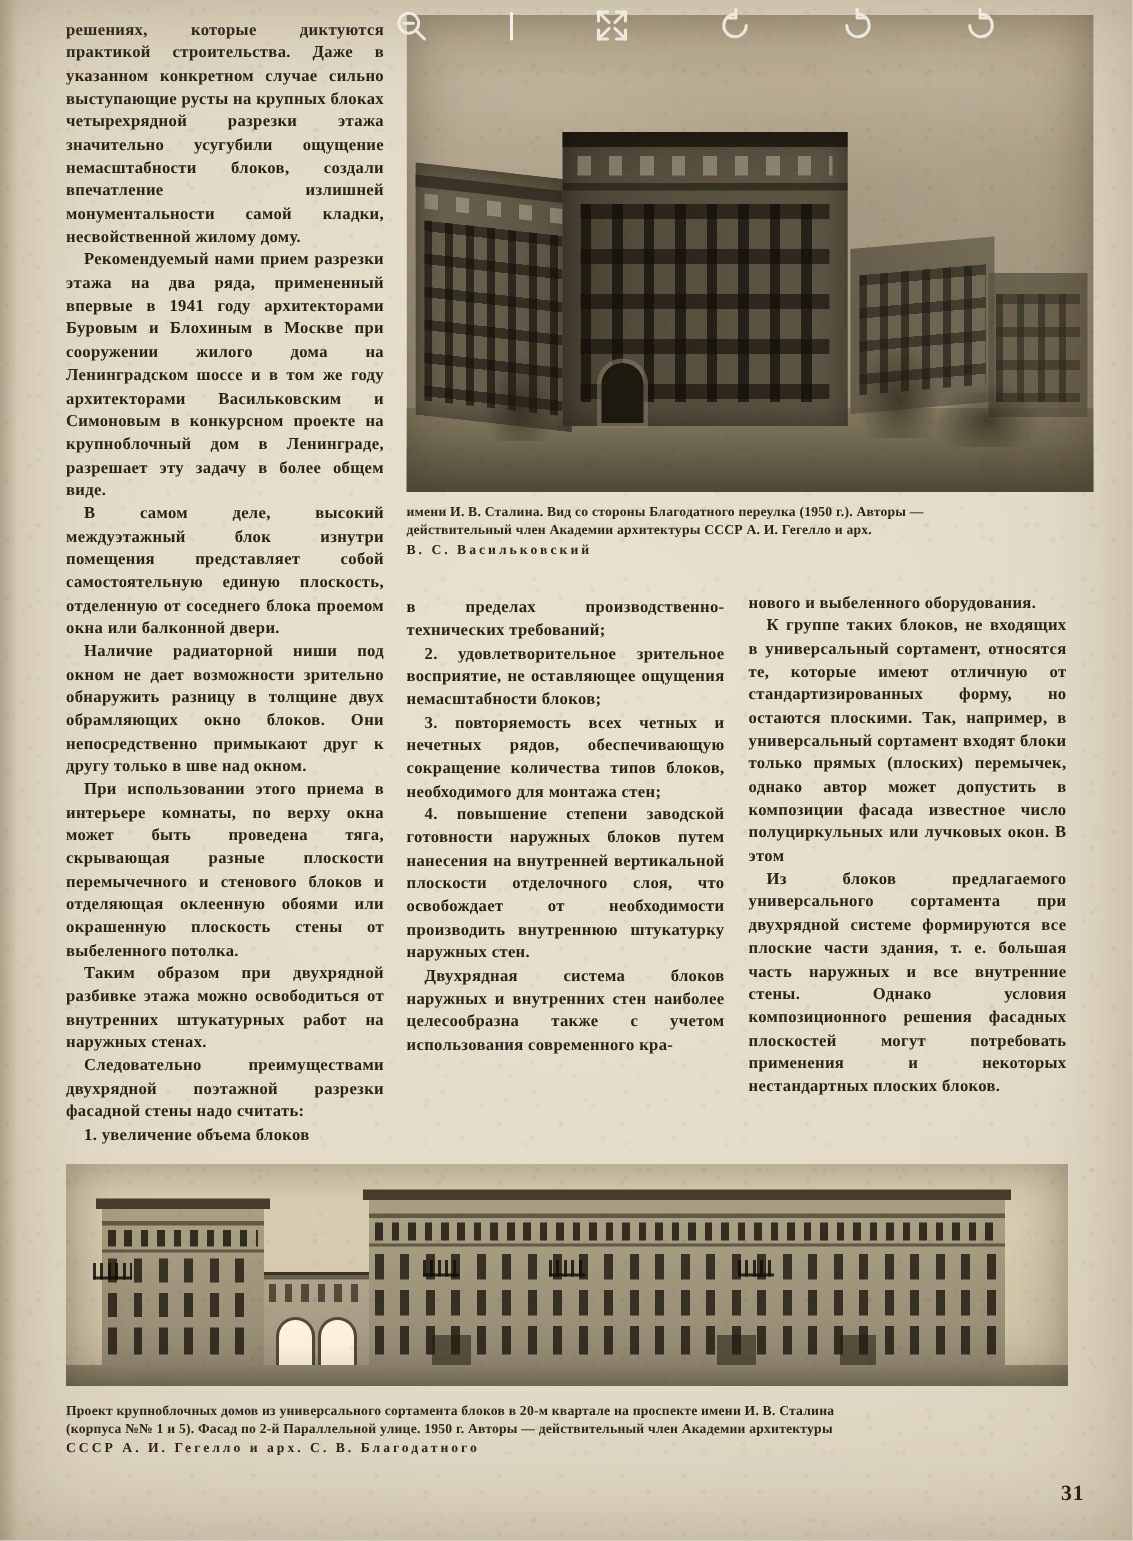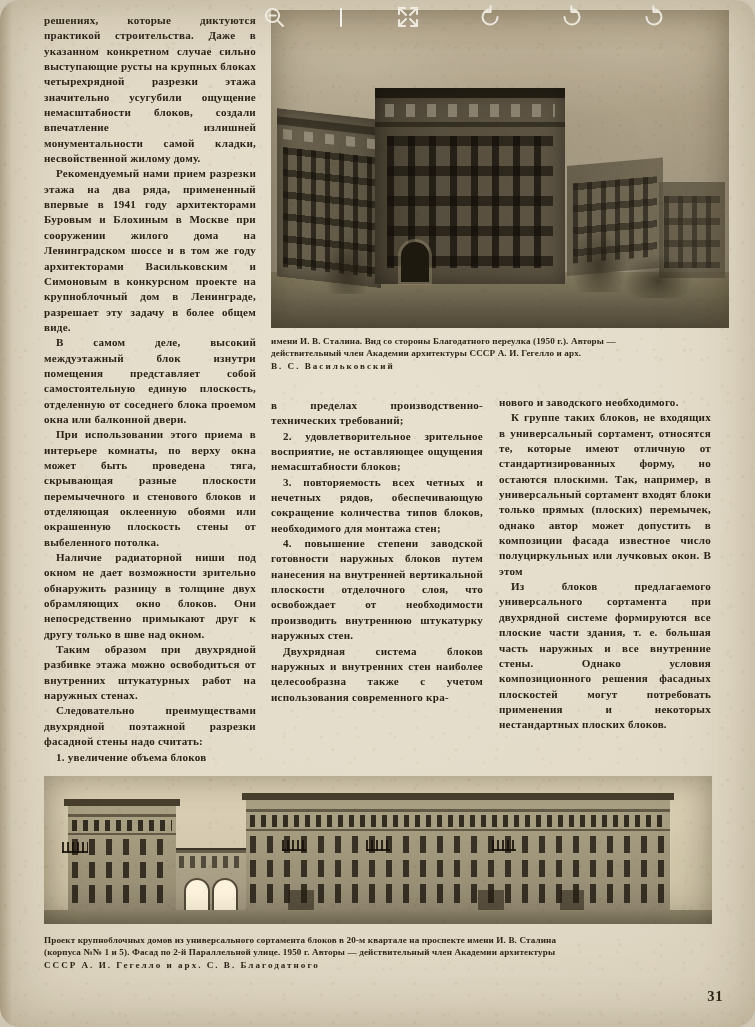--- a/index.html
+++ b/index.html
@@ -13,21 +13,20 @@
   }
 
   
   .page {
     position: relative;
     width: 755px;
     height: 1027px;
     background:
       radial-gradient(ellipse 120% 90% at 50% 45%, #e8e1d0 0%, #e3dbc8 45%, #d9d0bb 78%, #cdc3ac 100%);
     overflow: hidden;
-    border-radius: 20px;
   }
   
   .grain {
     position: absolute; inset: 0;
     pointer-events: none;
     opacity: .55;
     background-image:
       radial-gradient(circle at 12% 22%, rgba(150,130,95,.17) 0 1px, transparent 2px),
       radial-gradient(circle at 37% 61%, rgba(150,130,95,.13) 0 1px, transparent 2px),
       radial-gradient(circle at 68% 14%, rgba(150,130,95,.14) 0 1px, transparent 2px),
@@ -317,43 +316,43 @@
     <div class="tree" style="left:52px;  bottom:34px; width:48px; height:58px;"></div>
     <div class="tree" style="left:352px; bottom:30px; width:70px; height:44px;"></div>
 
     <div class="vignette-photo"></div>
   </div>
 
   <div class="col" id="col-left-top">
     <p class="noind">решениях, которые диктуются практикой строительства. Даже в указанном конкретном случае сильно выступающие русты на крупных блоках четырехрядной разрезки этажа значительно усугубили ощущение немасштабности блоков, создали впечатление излишней монументальности самой кладки, несвойственной жилому дому.</p>
     <p>Рекомендуемый нами прием разрезки этажа на два ряда, примененный впервые в 1941 году архитекторами Буровым и Блохиным в Москве при сооружении жилого дома на Ленинградском шоссе и в том же году архитекторами Васильковским и Симоновым в конкурсном проекте на крупноблочный дом в Ленинграде, разрешает эту задачу в более общем виде.</p>
     <p>В самом деле, высокий междуэтажный блок изнутри помещения представляет собой самостоятельную единую плоскость, отделенную от соседнего блока проемом окна или балконной двери.</p>
+    <p>Наличие радиаторной ниши под окном не дает возможности зрительно обнаружить разницу в толщине двух обрамляющих окно блоков. Они непосредственно примыкают друг к другу только в шве над окном.</p>
     <p>При использовании этого приема в интерьере комнаты, по верху окна может быть проведена тяга, скрывающая разные плоскости перемычечного и стенового блоков и отделяющая оклеенную обоями или окрашенную плоскость стены от выбеленного потолка.</p>
-    <p>Наличие радиаторной ниши под окном не дает возможности зрительно обнаружить разницу в толщине двух обрамляющих окно блоков. Они непосредственно примыкают друг к другу только в шве над окном.</p>
     <p>Таким образом при двухрядной разбивке этажа можно освободиться от внутренних штукатурных работ на наружных стенах.</p>
     <p>Следовательно преимуществами двухрядной поэтажной разрезки фасадной стены надо считать:</p>
     <p>1. увеличение объема блоков</p>
   </div>
 
   <div class="caption" id="cap-photo">
     <div>имени И. В. Сталина. Вид со стороны Благодатного переулка (1950 г.). Авторы —</div>
     <div>действительный член Академии архитектуры СССР А. И. Гегелло и арх.</div>
     <div class="sp">В. С. Васильковский</div>
   </div>
 
   <div class="col" id="col-mid">
     <p class="noind">в пределах производственно-технических требований;</p>
     <p>2. удовлетворительное зрительное восприятие, не оставляющее ощущения немасштабности блоков;</p>
     <p>3. повторяемость всех четных и нечетных рядов, обеспечивающую сокращение количества типов блоков, необходимого для монтажа стен;</p>
     <p>4. повышение степени заводской готовности наружных блоков путем нанесения на внутренней вертикальной плоскости отделочного слоя, что освобождает от необходимости производить внутреннюю штукатурку наружных стен.</p>
     <p>Двухрядная система блоков наружных и внутренних стен наиболее целесообразна также с учетом использования современного кра-</p>
   </div>
 
   <div class="col" id="col-right">
-    <p class="noind">нового и заводского необходимого.</p>
+    <p class="noind">нового и выбеленного оборудования.</p>
     <p>К группе таких блоков, не входящих в универсальный сортамент, относятся те, которые имеют отличную от стандартизированных форму, но остаются плоскими. Так, например, в универсальный сортамент входят блоки только прямых (плоских) перемычек, однако автор может допустить в композиции фасада известное число полуциркульных или лучковых окон. В этом</p>
     <p>Из блоков предлагаемого универсального сортамента при двухрядной системе формируются все плоские части здания, т. е. большая часть наружных и все внутренние стены. Однако условия композиционного решения фасадных плоскостей могут потребовать применения и некоторых нестандартных плоских блоков.</p>
   </div>
 
   <div class="elev-wrap">
     <div class="elev-sky"></div>
 
     <div class="blk" style="left:24px; bottom:14px; width:108px; height:106px;">
       <div class="roofline"></div>
       <div class="band" style="top:8px; height:3px;"></div>

